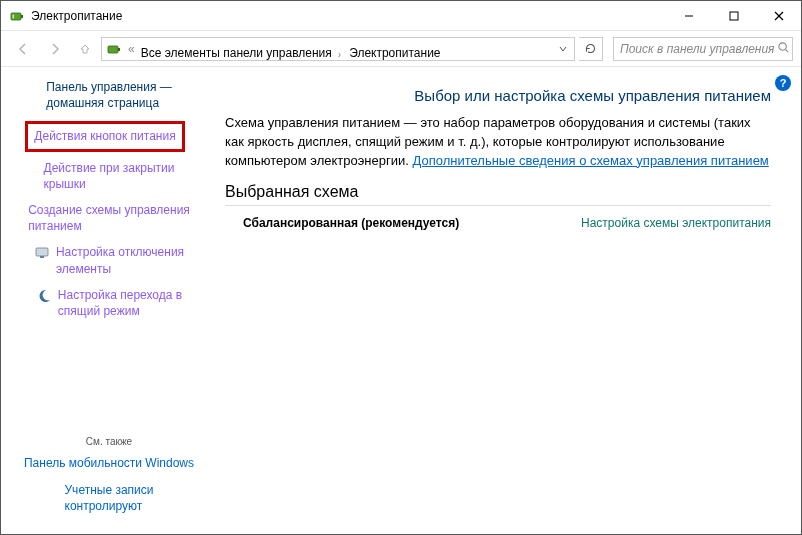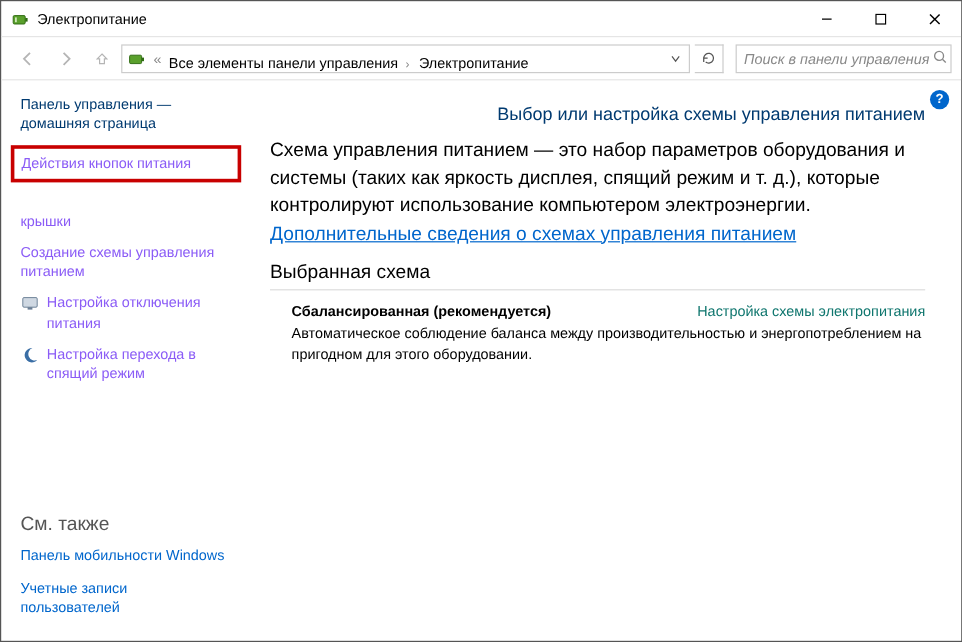--- a/index.html
+++ b/index.html
@@ -109,21 +109,21 @@
   .help-icon {
     position: absolute; top: 8px; right: 10px;
     width: 16px; height: 16px; border-radius: 50%;
     background: #0066cc; color: #fff;
     display: flex; align-items: center; justify-content: center;
     font-size: 11px; font-weight: bold;
   }
   .sidebar {
     width: 210px;
     padding: 12px 10px 10px 16px;
-    display: flex; flex-direction: column;
+    display: flex; flex-direction: column; align-items: center;
   }
   .side-link {
     color: #8b5cf6;
     font-size: 12px;
     line-height: 1.35;
     margin-bottom: 10px;
     cursor: pointer;
     display: flex;
     align-items: flex-start;
     gap: 6px;
@@ -136,36 +136,36 @@
     margin-top: 1px;
   }
   .side-link.highlighted {
     border: 3px solid #c80000;
     padding: 4px 6px;
     margin-left: -8px;
     margin-bottom: 8px;
   }
   .side-gap { flex: 1; }
   .see-also {
-    color: #555; font-size: 16px;
+    color: #555; font-size: 10px;
     margin-bottom: 8px;
   }
   .main {
     flex: 1;
     padding: 14px 30px 10px 14px;
   }
   .main h1 {
     color: #003a70;
     font-size: 15px;
     font-weight: 400;
     margin: 6px 0 10px 0;
     text-align: right;
   }
   .desc {
-    color: #000; font-size: 16px; line-height: 1.45;
+    color: #000; font-size: 13px; line-height: 1.45;
     margin-bottom: 12px;
   }
   .desc a { color: #0066cc; text-decoration: underline; cursor: pointer; }
   .section-label {
     font-size: 16px; color: #000;
     border-bottom: 1px solid #ddd;
     padding-bottom: 4px;
     margin-bottom: 10px;
   }
   .plan-row {
@@ -279,42 +279,42 @@
         <span>домашняя страница</span>
       </span>
     </div>
 
     <div class="side-link highlighted">
       <span>Действия кнопок питания</span>
     </div>
 
     <div class="side-link">
       <span>
-        <br>
+        <span>Действие при закрытии</span><br>
         <span>крышки</span>
       </span>
     </div>
 
     <div class="side-link">
       <span>
         <span>Создание схемы управления</span><br>
         <span>питанием</span>
       </span>
     </div>
 
     <div class="side-link">
       <span class="ic">
         <svg width="16" height="16" viewBox="0 0 16 16">
             <rect x="2" y="3" width="12" height="8" rx="1" fill="#cfd8e2" stroke="#6b7f95" stroke-width="0.8"></rect>
             <rect x="6" y="11" width="4" height="2" fill="#6b7f95"></rect>
           </svg>
       </span>
       <span>
         <span>Настройка отключения</span><br>
-        <span>питания</span>
+        <span>элементы</span>
       </span>
     </div>
 
     <div class="side-link">
       <span class="ic">
         <svg width="16" height="16" viewBox="0 0 16 16">
             <path d="M10 2a6 6 0 1 0 4 10 5 5 0 0 1-4-10z" fill="#3a6ea5"></path>
           </svg>
       </span>
       <span>
@@ -325,30 +325,29 @@
 
     <div class="side-gap"></div>
 
     <div class="see-also">См. также</div>
     <div class="side-link nocolor">
       <span>Панель мобильности Windows</span>
     </div>
     <div class="side-link nocolor">
       <span>
         <span>Учетные записи</span><br>
-        <span>пользователей</span>
+        <span>контролируют</span>
       </span>
     </div>
   </div>
 
   <div class="main">
     <h1>Выбор или настройка схемы управления питанием</h1>
     <div class="desc">
       <span>Схема управления питанием — это набор параметров оборудования и системы (таких как яркость дисплея, спящий режим и т. д.), которые контролируют использование компьютером электроэнергии. </span><a>Дополнительные сведения о схемах управления питанием</a>
     </div>
     <div class="section-label">Выбранная схема</div>
     <div class="plan-row">
       <span class="plan-name">Сбалансированная (рекомендуется)</span>
       <span class="plan-link">Настройка схемы электропитания</span>
     </div>
-    <div class="plan-desc">Автоматическое соблюдение баланса между производительностью и энергопотреблением на пригодном для этого оборудовании.</div>
   </div>
 </div>
 
 </body></html>

